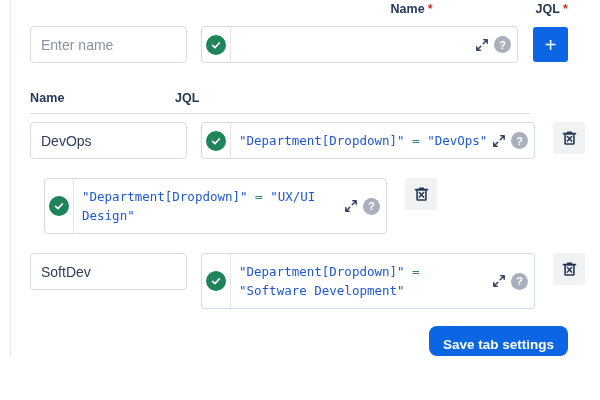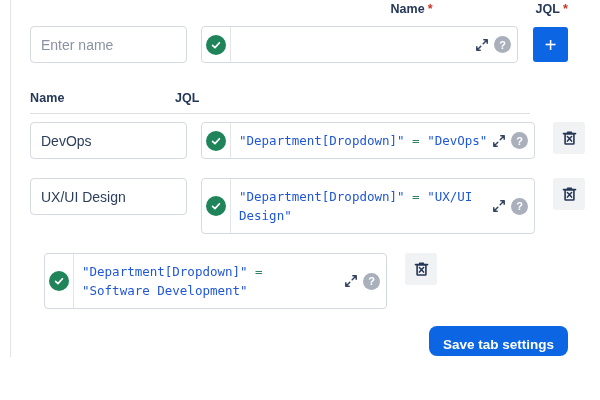--- a/index.html
+++ b/index.html
@@ -159,21 +159,20 @@
             <path d="M6.6 3.2 v-1 h3.8 v1" stroke-width="1.5"></path>
             <path d="M2.6 3.6 h11.8" stroke-width="1.9"></path>
             <rect x="4.1" y="3.8" width="8.8" height="10.2" rx="0.6" stroke-width="1.6"></rect>
             <path d="M6.4 6.5 l4.2 4.6 M10.6 6.5 l-4.2 4.6" stroke-width="1.5"></path>
           </svg>
         </span>
       </button>
     </div>
 
     <div class="tab-row">
-      <input class="name-input" type="text" value="UX/UI Design" style="">
       <div class="jql-box">
         <div class="check-cell">
           <span class="check-circle">
             <svg width="12" height="12" viewBox="0 0 14 14">
                 <path d="M3 7.4 L5.8 10 L11 4.4" fill="none" stroke="#fff" stroke-width="2" stroke-linecap="round" stroke-linejoin="round"></path>
               </svg>
           </span>
         </div>
         <div class="jql-sep"></div>
         <div class="jql-text-area">
@@ -195,20 +194,21 @@
             <path d="M6.6 3.2 v-1 h3.8 v1" stroke-width="1.5"></path>
             <path d="M2.6 3.6 h11.8" stroke-width="1.9"></path>
             <rect x="4.1" y="3.8" width="8.8" height="10.2" rx="0.6" stroke-width="1.6"></rect>
             <path d="M6.4 6.5 l4.2 4.6 M10.6 6.5 l-4.2 4.6" stroke-width="1.5"></path>
           </svg>
         </span>
       </button>
     </div>
 
     <div class="tab-row">
+      <input class="name-input" type="text" value="SoftDev" style="">
       <div class="jql-box">
         <div class="check-cell">
           <span class="check-circle">
             <svg width="12" height="12" viewBox="0 0 14 14">
                 <path d="M3 7.4 L5.8 10 L11 4.4" fill="none" stroke="#fff" stroke-width="2" stroke-linecap="round" stroke-linejoin="round"></path>
               </svg>
           </span>
         </div>
         <div class="jql-sep"></div>
         <div class="jql-text-area">

